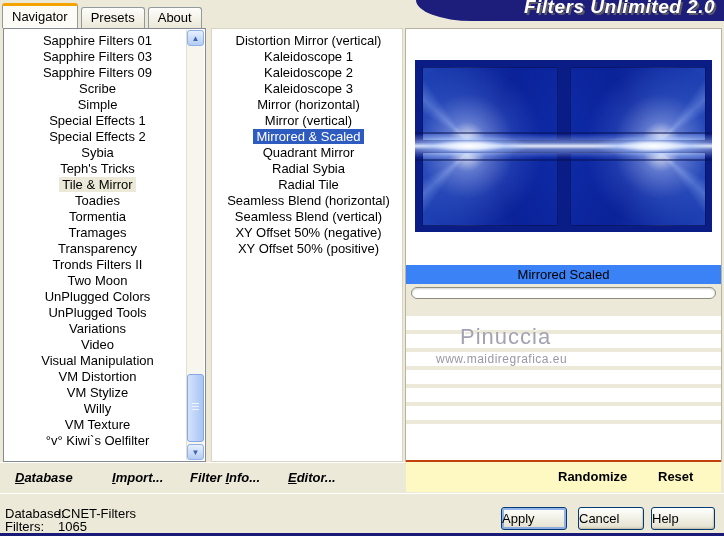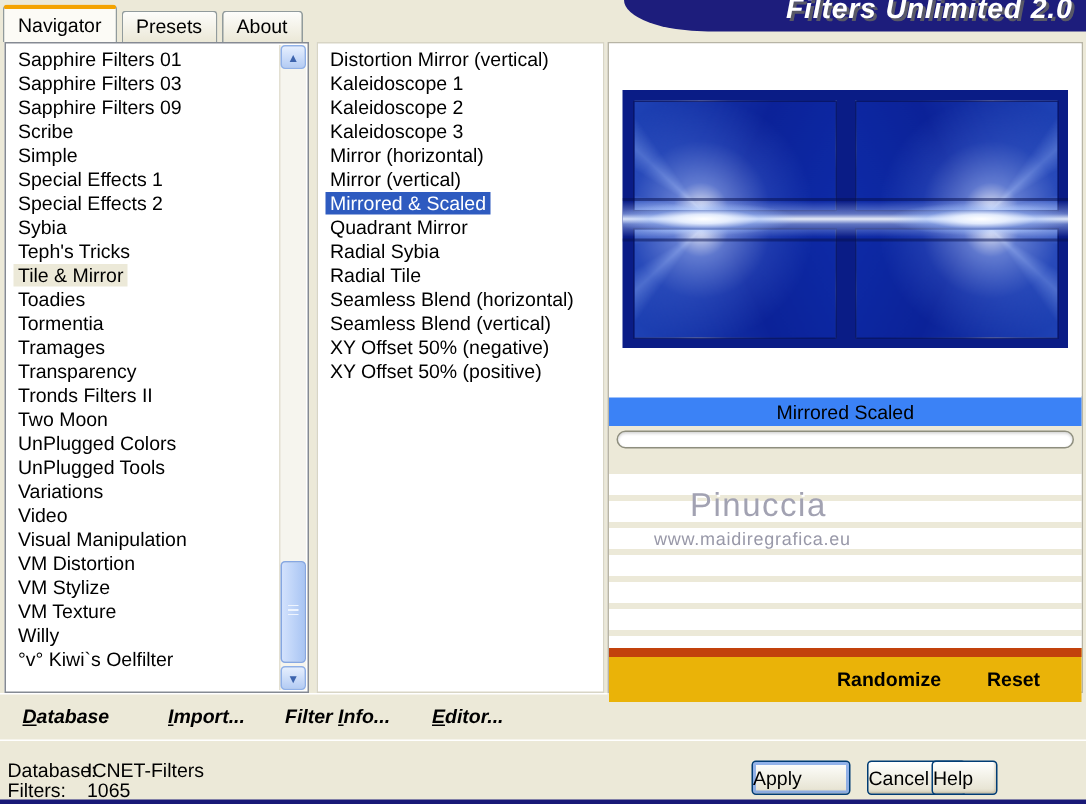--- a/index.html
+++ b/index.html
@@ -20,21 +20,21 @@
        margin-right:3px;cursor:default;}
   .tab.active{background:#fcfbf6;height:22px;line-height:21px;border-top:3px solid #f4a300;}
 
   
   .cat-panel{position:absolute;left:3px;top:28px;width:203px;height:434px;background:#fff;
              border:1px solid #858a93;box-sizing:border-box;}
   .flt-panel{position:absolute;left:211px;top:28px;width:192px;height:434px;background:#fff;
              border:1px solid #d8d5c5;box-sizing:border-box;}
   .items{position:absolute;left:1px;top:3px;right:19px;overflow:hidden;}
   .flt-panel .items{right:2px;}
-  .list-row{height:16px;line-height:16px;white-space:nowrap;padding-left:4px;overflow:hidden;}
+  .list-row{height:16px;line-height:16px;white-space:nowrap;padding-left:4px;overflow:hidden;text-align:center;}
   .list-text{font-size:13px;padding:0 3px;}
   .cat-panel .list-text.selected{background:#ece9d8;}
   .flt-panel .list-text.selected{background:#2e5bc0;color:#fff;}
 
   
   .sb{position:absolute;top:1px;bottom:1px;right:1px;width:17px;background:#f6f5ee;
       border-left:1px solid #e3e0d2;}
   .sb-btn{position:absolute;left:0;right:0;height:16px;background:linear-gradient(#e6effe,#b4ccf4);
       border:1px solid #8fb0e8;border-radius:3px;color:#3d64ad;font-size:8px;display:flex;
       align-items:center;justify-content:center;box-sizing:border-box;}
@@ -71,21 +71,21 @@
   .preview-label{height:19px;background:#3b82f6;border-top:1px solid #fff;text-align:center;
       font-size:13px;line-height:19px;}
   .slider-row{height:32px;background:#ece9d8;position:relative;}
   .slider-track{position:absolute;left:5px;right:5px;top:3px;height:10px;background:#fff;
       border:1px solid #8e8e7e;border-radius:6px;box-shadow:inset 0 1px 2px rgba(0,0,0,.18);}
   .rows-area{height:116px;position:relative;
       background:repeating-linear-gradient(to bottom,#ffffff 0 14px,#ece9d8 14px 18px);}
   .watermark1{position:absolute;left:54px;top:8px;font-size:22px;color:#a2a2b2;letter-spacing:1px;
       text-shadow:1px 1px 0 #fff;}
   .watermark2{position:absolute;left:30px;top:36px;font-size:12px;color:#9898a8;letter-spacing:.5px;}
-  .toolbar-right{height:30px;background:#eab308;border-top:6px solid #c2410c;position:relative;}
+  .toolbar-right{height:30px;background:#fef9c3;border-top:2px solid #c2410c;position:relative;margin-top:28px;}
   .tb-label{position:absolute;top:0;line-height:29px;font-size:13px;font-weight:bold;cursor:default;}
   .tbr-randomize{left:152px;} .tbr-reset{left:252px;}
 
   
   .toolbar-left{position:absolute;left:0;top:462px;width:405px;height:31px;background:#ece9d8;
       border-top:1px solid #fff;font-style:italic;}
   .tbl-database{left:15px;} .tbl-import{left:112px;} .tbl-filterinfo{left:190px;} .tbl-editor{left:288px;text-align:right;}
   .accel{text-decoration:underline;}
 
   
@@ -93,21 +93,21 @@
       border-top:1px solid #fff;}
   .st{position:absolute;font-size:13px;}
   .st-l1{left:5px;top:12px;} .st-v1{left:58px;top:12px;}
   .st-l2{left:5px;top:25px;} .st-v2{left:58px;top:25px;}
   .xp-btn{position:absolute;top:13px;width:66px;height:23px;border:1px solid #003c74;border-radius:3px;
       background:linear-gradient(to bottom,#ffffff 0%,#f4f3ea 40%,#e8e5d5 85%,#d7d2bd 100%);
       font-size:13px;line-height:21px;box-sizing:border-box;cursor:default;
       box-shadow:inset -1px -1px 1px rgba(160,150,120,.35);}
   .btn-apply{left:501px;box-shadow:inset 0 0 0 2px rgba(120,160,230,.8);}
   .btn-cancel{left:578px;}
-  .btn-help{left:621px;width:44px;}
+  .btn-help{left:651px;width:64px;}
   .bottom-strip{position:absolute;left:0;top:533px;width:724px;height:3px;background:#191977;}
 </style>
 </head>
 <body>
 
 <div>
 
   <div class="banner">
     <span class="banner-text">Filters Unlimited 2.0</span>
   </div>
@@ -136,22 +136,22 @@
         <div class="list-row"><span class="list-text">Transparency</span></div>
         <div class="list-row"><span class="list-text">Tronds Filters II</span></div>
         <div class="list-row"><span class="list-text">Two Moon</span></div>
         <div class="list-row"><span class="list-text">UnPlugged Colors</span></div>
         <div class="list-row"><span class="list-text">UnPlugged Tools</span></div>
         <div class="list-row"><span class="list-text">Variations</span></div>
         <div class="list-row"><span class="list-text">Video</span></div>
         <div class="list-row"><span class="list-text">Visual Manipulation</span></div>
         <div class="list-row"><span class="list-text">VM Distortion</span></div>
         <div class="list-row"><span class="list-text">VM Stylize</span></div>
+        <div class="list-row"><span class="list-text">Willy</span></div>
         <div class="list-row"><span class="list-text">VM Texture</span></div>
-        <div class="list-row"><span class="list-text">Willy</span></div>
         <div class="list-row"><span class="list-text">°v° Kiwi`s Oelfilter</span></div>
       </div>
     <div class="sb">
       <div class="sb-btn sb-up">▲</div>
       <div class="sb-thumb"></div>
       <div class="sb-btn sb-down">▼</div>
     </div>
   </div>
 
   <div class="flt-panel">

